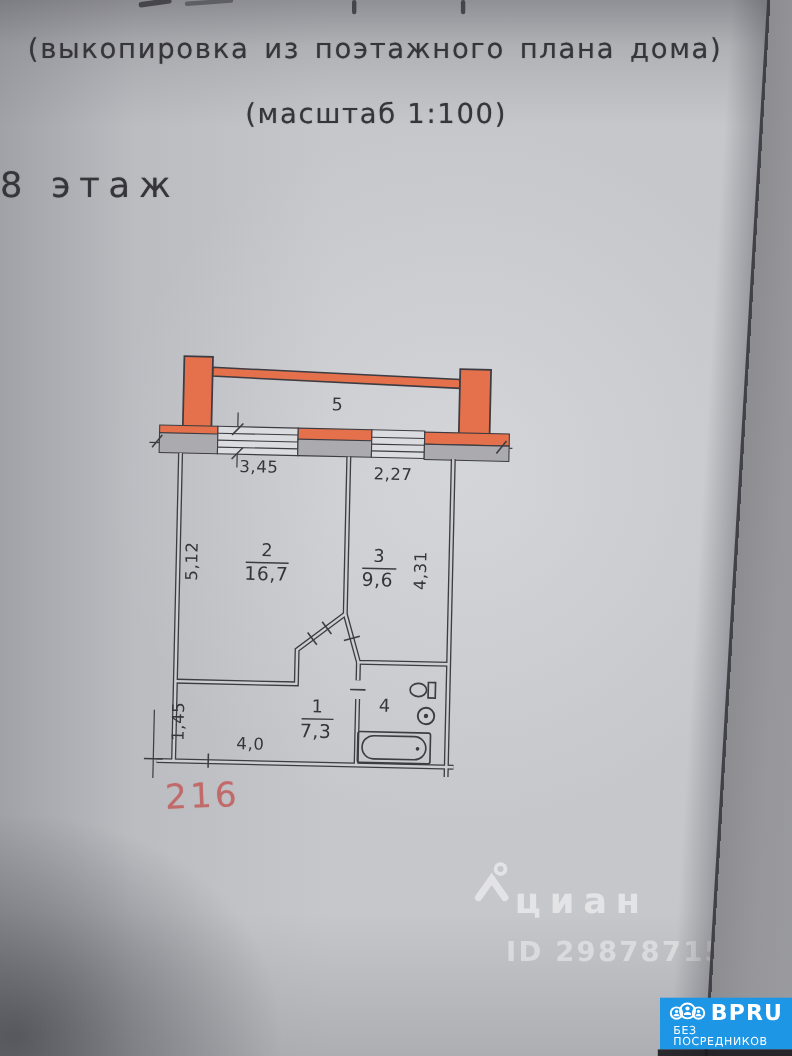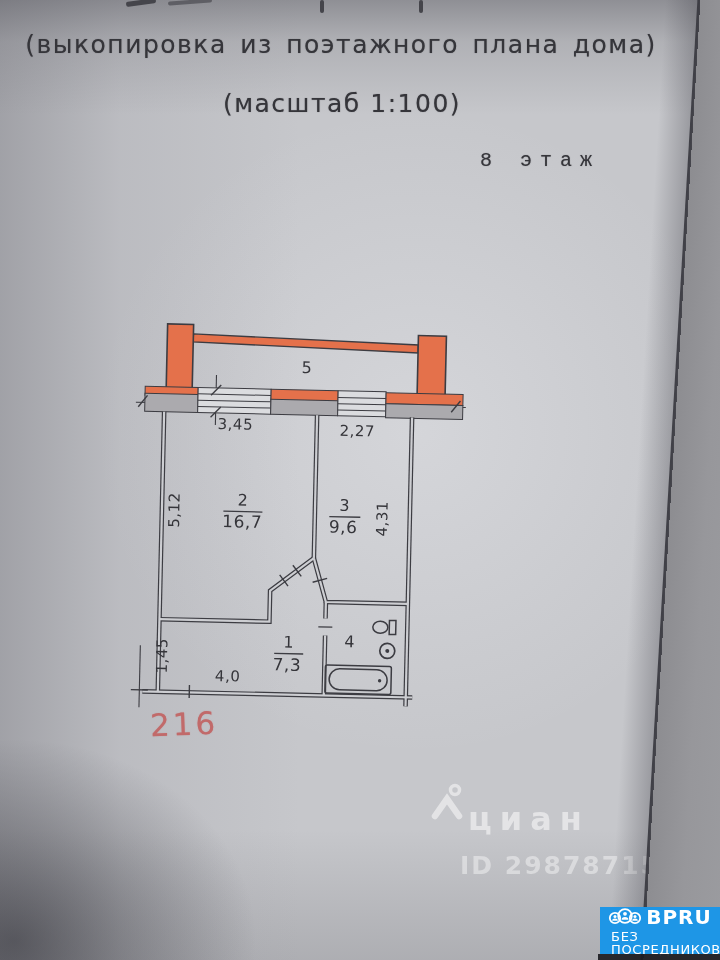--- a/index.html
+++ b/index.html
@@ -10,21 +10,21 @@
       radial-gradient(48% 30% at 2% 98%, rgba(35,35,42,.55), rgba(35,35,42,0) 70%),
       linear-gradient(180deg, rgba(88,88,95,.5), rgba(120,120,126,.28) 42px, rgba(150,150,156,0) 115px),
       linear-gradient(90deg, rgba(100,100,108,.38), rgba(138,138,146,.18) 120px, rgba(200,200,206,0) 300px),
       radial-gradient(60% 45% at 58% 45%, rgba(236,237,241,.38), rgba(236,237,241,0) 75%),
       linear-gradient(0deg, rgba(100,100,106,.25), rgba(100,100,106,0) 130px);
   }
   .abs{position:absolute;}
   .doc-text{color:#35353a;text-shadow:0 0 1px rgba(60,60,66,.55);}
   .hdr1{left:4px;top:30px;width:674px;text-align:center;font-size:25px;letter-spacing:1.5px;word-spacing:4px;}
   .hdr2{left:0;top:89px;width:612px;text-align:center;font-size:25px;letter-spacing:1.5px;margin-left:36px;}
-  .floor{left:0;top:149px;width:600px;text-align:right;font-size:20px;letter-spacing:8px;font-family:Liberation Mono, monospace;}
+  .floor{left:0;top:149px;width:600px;text-align:left;font-size:32px;letter-spacing:8px;}
   .apt-num{left:150px;top:706px;font-size:31px;letter-spacing:3px;color:#c16a6a;transform:rotate(-2deg);
     text-shadow:0 0 1px rgba(193,106,106,.6);}
   .plan-svg{left:130px;top:315px;}
   
   .wm{z-index:2;}
   .wm-brand{left:468px;top:800px;font-size:32px;font-weight:bold;letter-spacing:8px;color:rgba(255,255,255,.52);}
   .wm-id{left:460px;top:851px;font-size:25px;font-weight:bold;letter-spacing:2px;color:rgba(255,255,255,.42);}
   .wm-pin{left:428px;top:782px;}
   
   .edge-shadow{left:666px;top:-10px;width:34px;height:1010px;transform-origin:0 0;transform:rotate(3.4deg);
@@ -32,21 +32,21 @@
   .paper-edge{left:698px;top:-10px;width:130px;height:1010px;transform-origin:0 0;transform:rotate(3.4deg);
     background:linear-gradient(90deg, rgba(55,55,62,.9) 0, rgba(55,55,62,.9) 3px, #8d8d91 3px, #97979b 30%, #9fa0a4 100%);
     z-index:4;}
   
   .torn{background:#45454b;border-radius:2px;z-index:1;}
   
   .badge{left:600px;top:907px;width:120px;height:47px;background:#1e96e6;z-index:6;
     display:flex;flex-direction:column;align-items:center;justify-content:center;gap:1px;}
   .badge-row{display:flex;align-items:center;gap:4px;}
   .badge-brand{color:#fff;font-size:20px;font-weight:bold;letter-spacing:1px;line-height:1;}
-  .badge-tag{color:#fff;font-size:13px;letter-spacing:.6px;line-height:1;margin-left:12px;}
+  .badge-tag{color:#fff;font-size:10px;letter-spacing:.6px;line-height:1;margin-left:12px;}
   .bottom-dark{left:598px;top:954px;width:122px;height:6px;background:rgba(26,26,30,.9);z-index:6;}
   
   svg text{font-family:"DejaVu Sans",sans-serif;fill:#35353a;}
   .dimtxt{font-size:15px;letter-spacing:.5px;}
   .roomnum{font-size:16px;}
   .roomarea{font-size:17px;letter-spacing:.5px;}
 </style>
 </head>
 <body>
 

